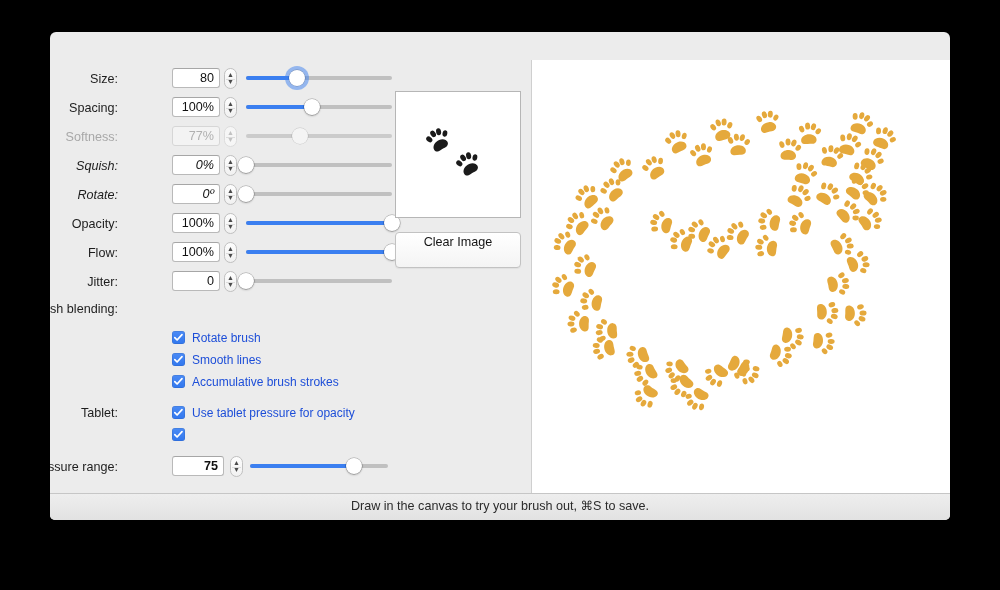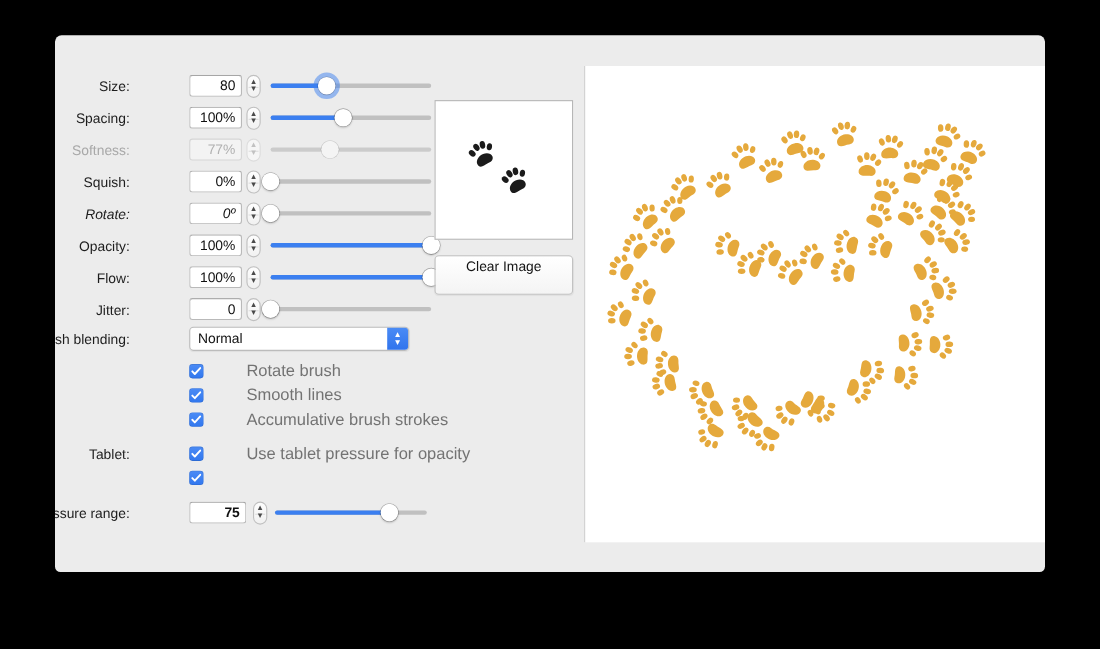--- a/index.html
+++ b/index.html
@@ -261,24 +261,23 @@
     height: 13px;
     border-radius: 3px;
     background: linear-gradient(to bottom,#4b8bf5,#3177ee);
     box-shadow: inset 0 0 0 0.5px rgba(0,0,0,0.14);
   }
   .cb svg { position: absolute; left: 1px; top: 1px; }
   .cbtext {
     position: absolute;
     left: 142px;
     line-height: 20px;
-    font-size: 15px;
-    color: #737373;
+    font-size: 12px;
+    color: #1d4ed8;
     white-space: nowrap;
-    margin-left: 32px;
   }
 
   
   #preview-box {
     position: absolute;
     left: 345px;
     top: 31px;
     width: 126px;
     height: 127px;
     background: #ffffff;
@@ -380,21 +379,21 @@
             <div class="stepper disabled">
               <div class="divline"></div>
               <div class="chev up">▲</div>
               <div class="chev down">▼</div>
             </div>
             <div class="slider disabled" style="left: 196px; width: 146px;">
               <div class="track"></div>
               <div class="thumb" style="left: 54.02px;"></div>
             </div>
           </div>
-          <div class="row" style="top: 95px;">
+          <div class="row" style="top: 95px; font-style: italic;">
             <div class="row-label">Squish:</div>
             <div class="numfield">0%</div>
             <div class="stepper">
               <div class="divline"></div>
               <div class="chev up">▲</div>
               <div class="chev down">▼</div>
             </div>
             <div class="slider" style="left: 196px; width: 146px;">
               <div class="track"></div>
               <div class="thumb" style="left: 0px;"></div>
@@ -451,27 +450,20 @@
             </div>
             <div class="slider" style="left: 196px; width: 146px;">
               <div class="track"></div>
               <div class="thumb" style="left: 0px;"></div>
             </div>
           </div>
         </div>
 
       <div id="blend-row">
         <div id="blend-label">Brush blending:</div>
-        <div id="blend-popup">
-          <div id="blend-value">Normal</div>
-          <div id="blend-arrowbox">
-            <div class="c up">▲</div>
-            <div class="c down">▼</div>
-          </div>
-        </div>
       </div>
 
       <div id="checkbox-rows">
           <div class="cbrow" style="top: 268px;">
             <div class="side-label"></div>
             <div class="cb">
               <svg width="11" height="11" viewBox="0 0 11 11">
                 <path d="M1.8 5.6 L4.1 8.0 L9.0 2.6" stroke="#ffffff" stroke-width="1.7" fill="none" stroke-linecap="round" stroke-linejoin="round"></path>
               </svg>
             </div>
@@ -956,14 +948,17 @@
             <ellipse cx="-8.6" cy="-2" rx="2.5" ry="3.4" transform="rotate(-28 -8.6 -2)"></ellipse>
             <ellipse cx="-3" cy="-5.6" rx="2.5" ry="3.5" transform="rotate(-12 -3 -5.6)"></ellipse>
             <ellipse cx="2.9" cy="-5.6" rx="2.5" ry="3.5" transform="rotate(12 2.9 -5.6)"></ellipse>
             <ellipse cx="8.1" cy="-1.6" rx="2.4" ry="3.2" transform="rotate(32 8.1 -1.6)"></ellipse>
           </g>
         </svg>
     </div>
 
   </div>
 
+  <div id="statusbar">
+    <div id="status-text">Draw in the canvas to try your brush out, ⌘S to save.</div>
+  </div>
 
 </div>
 
 </body></html>

